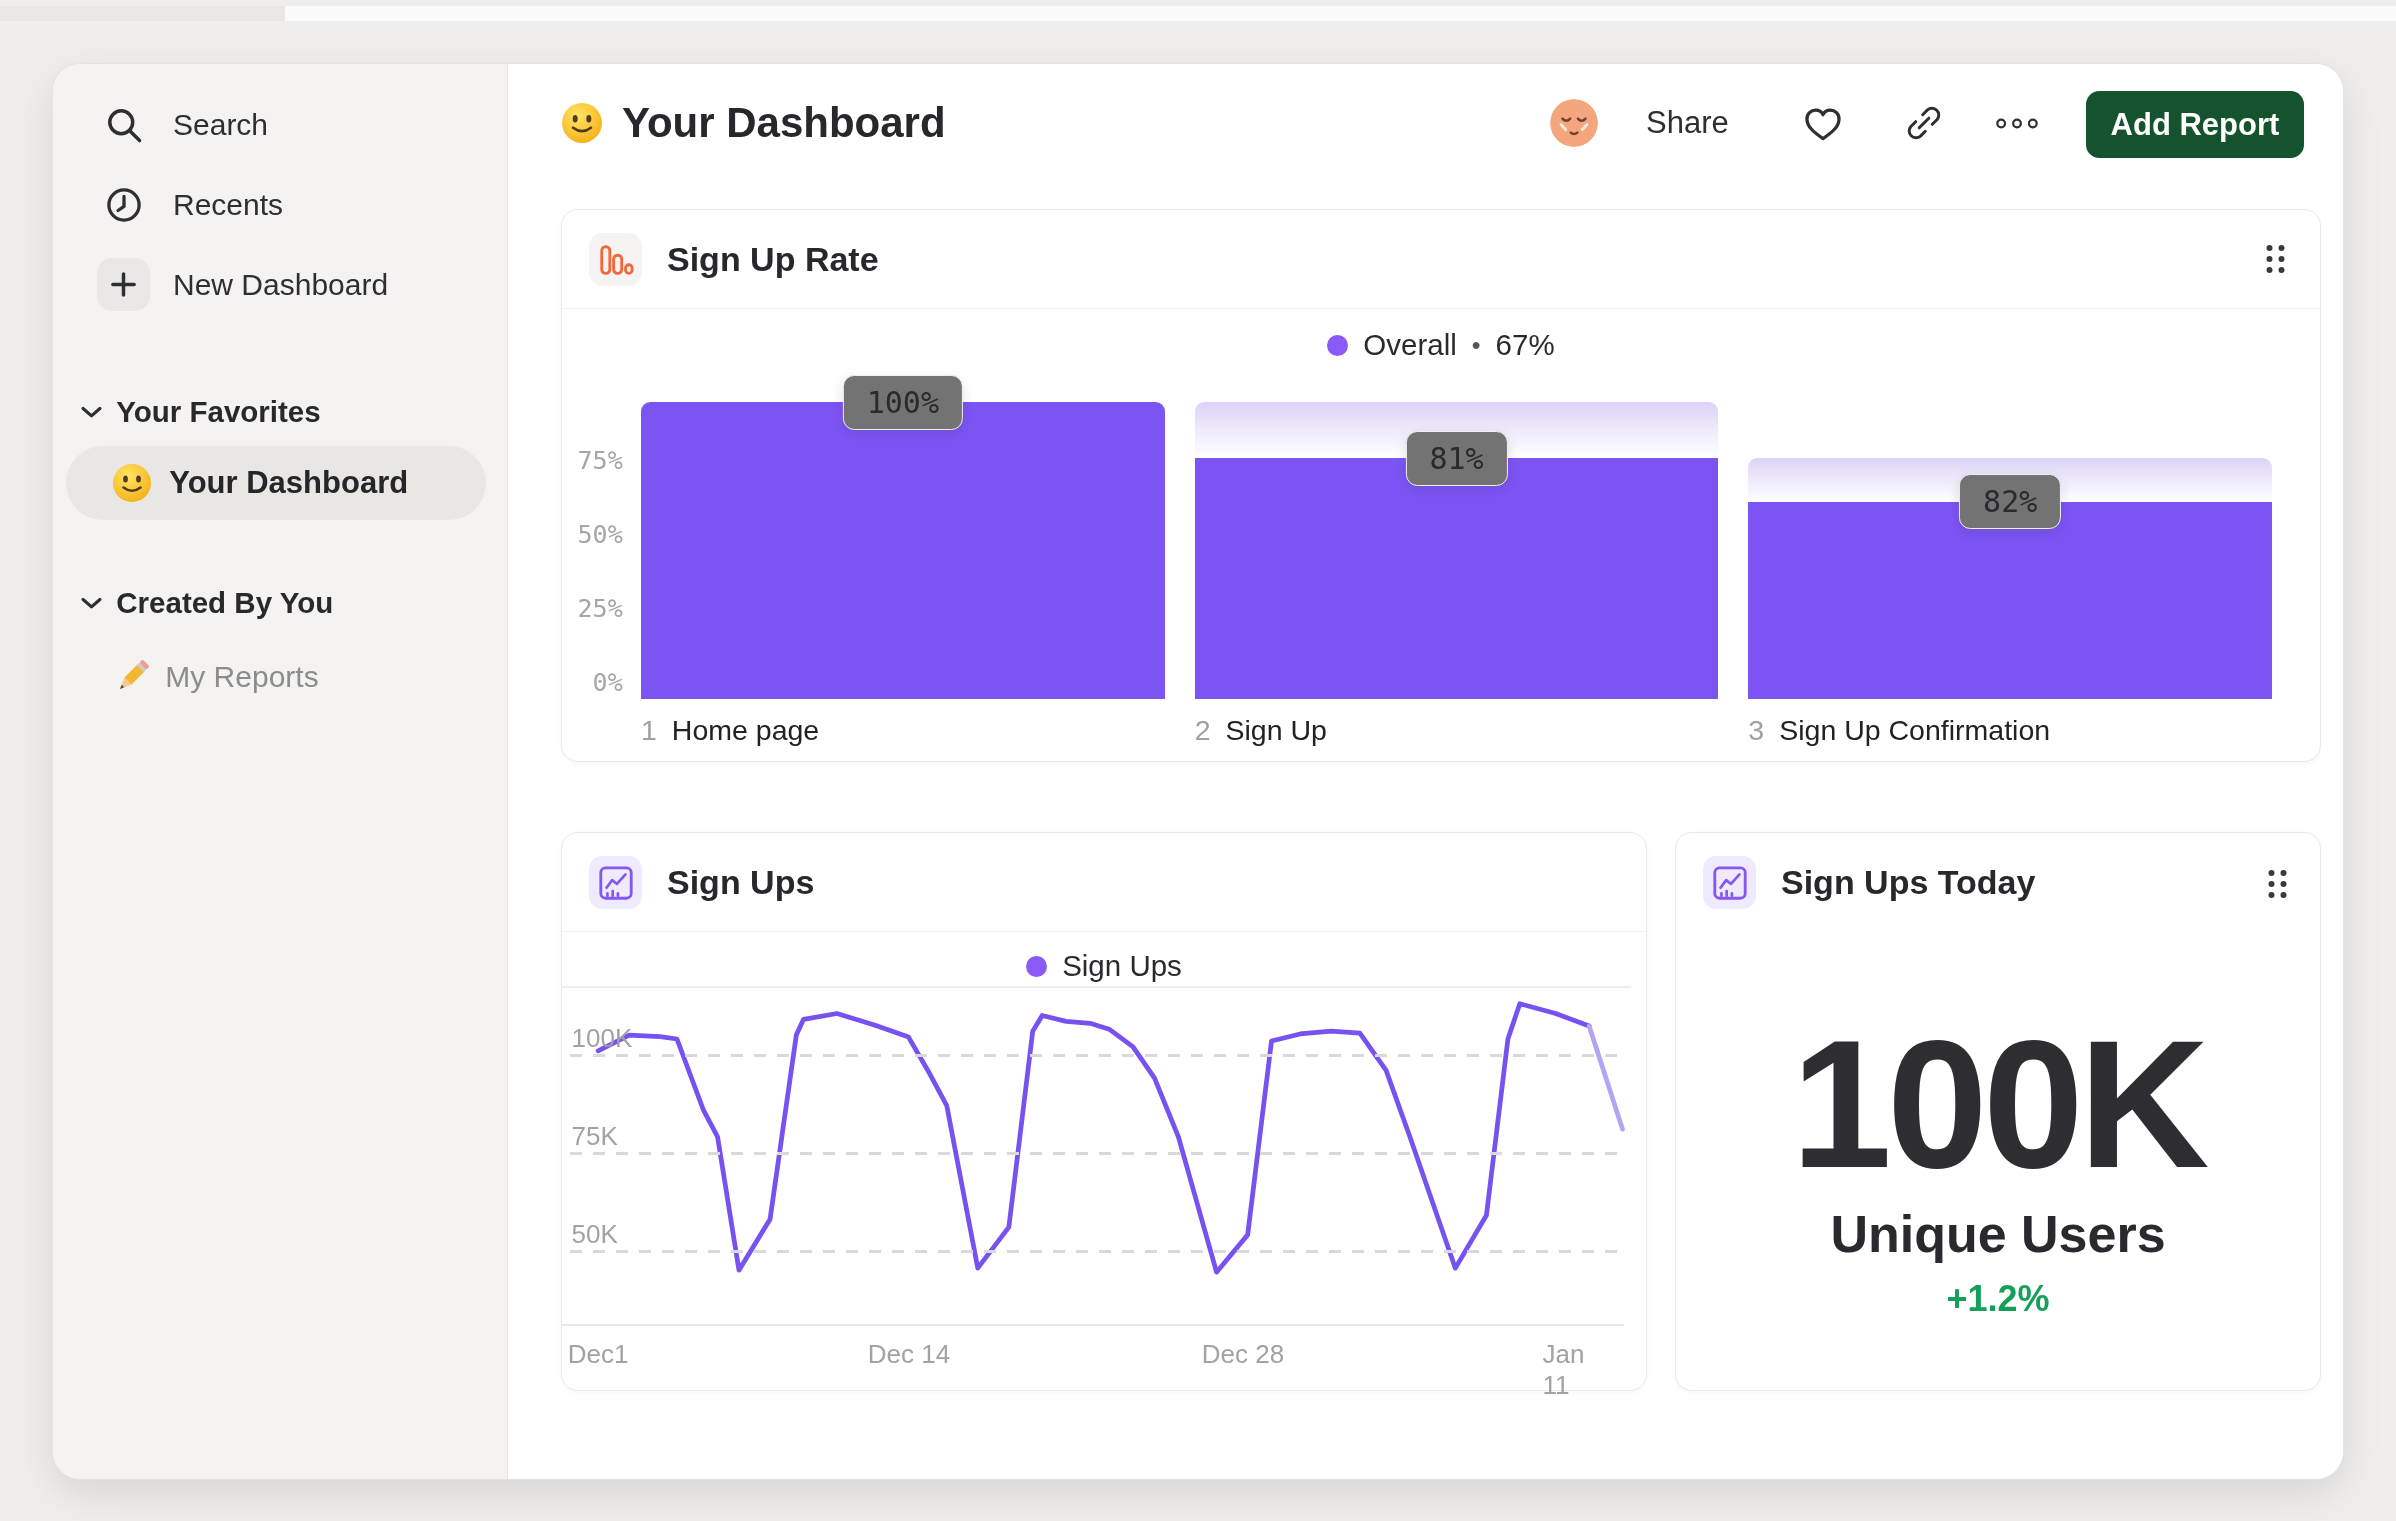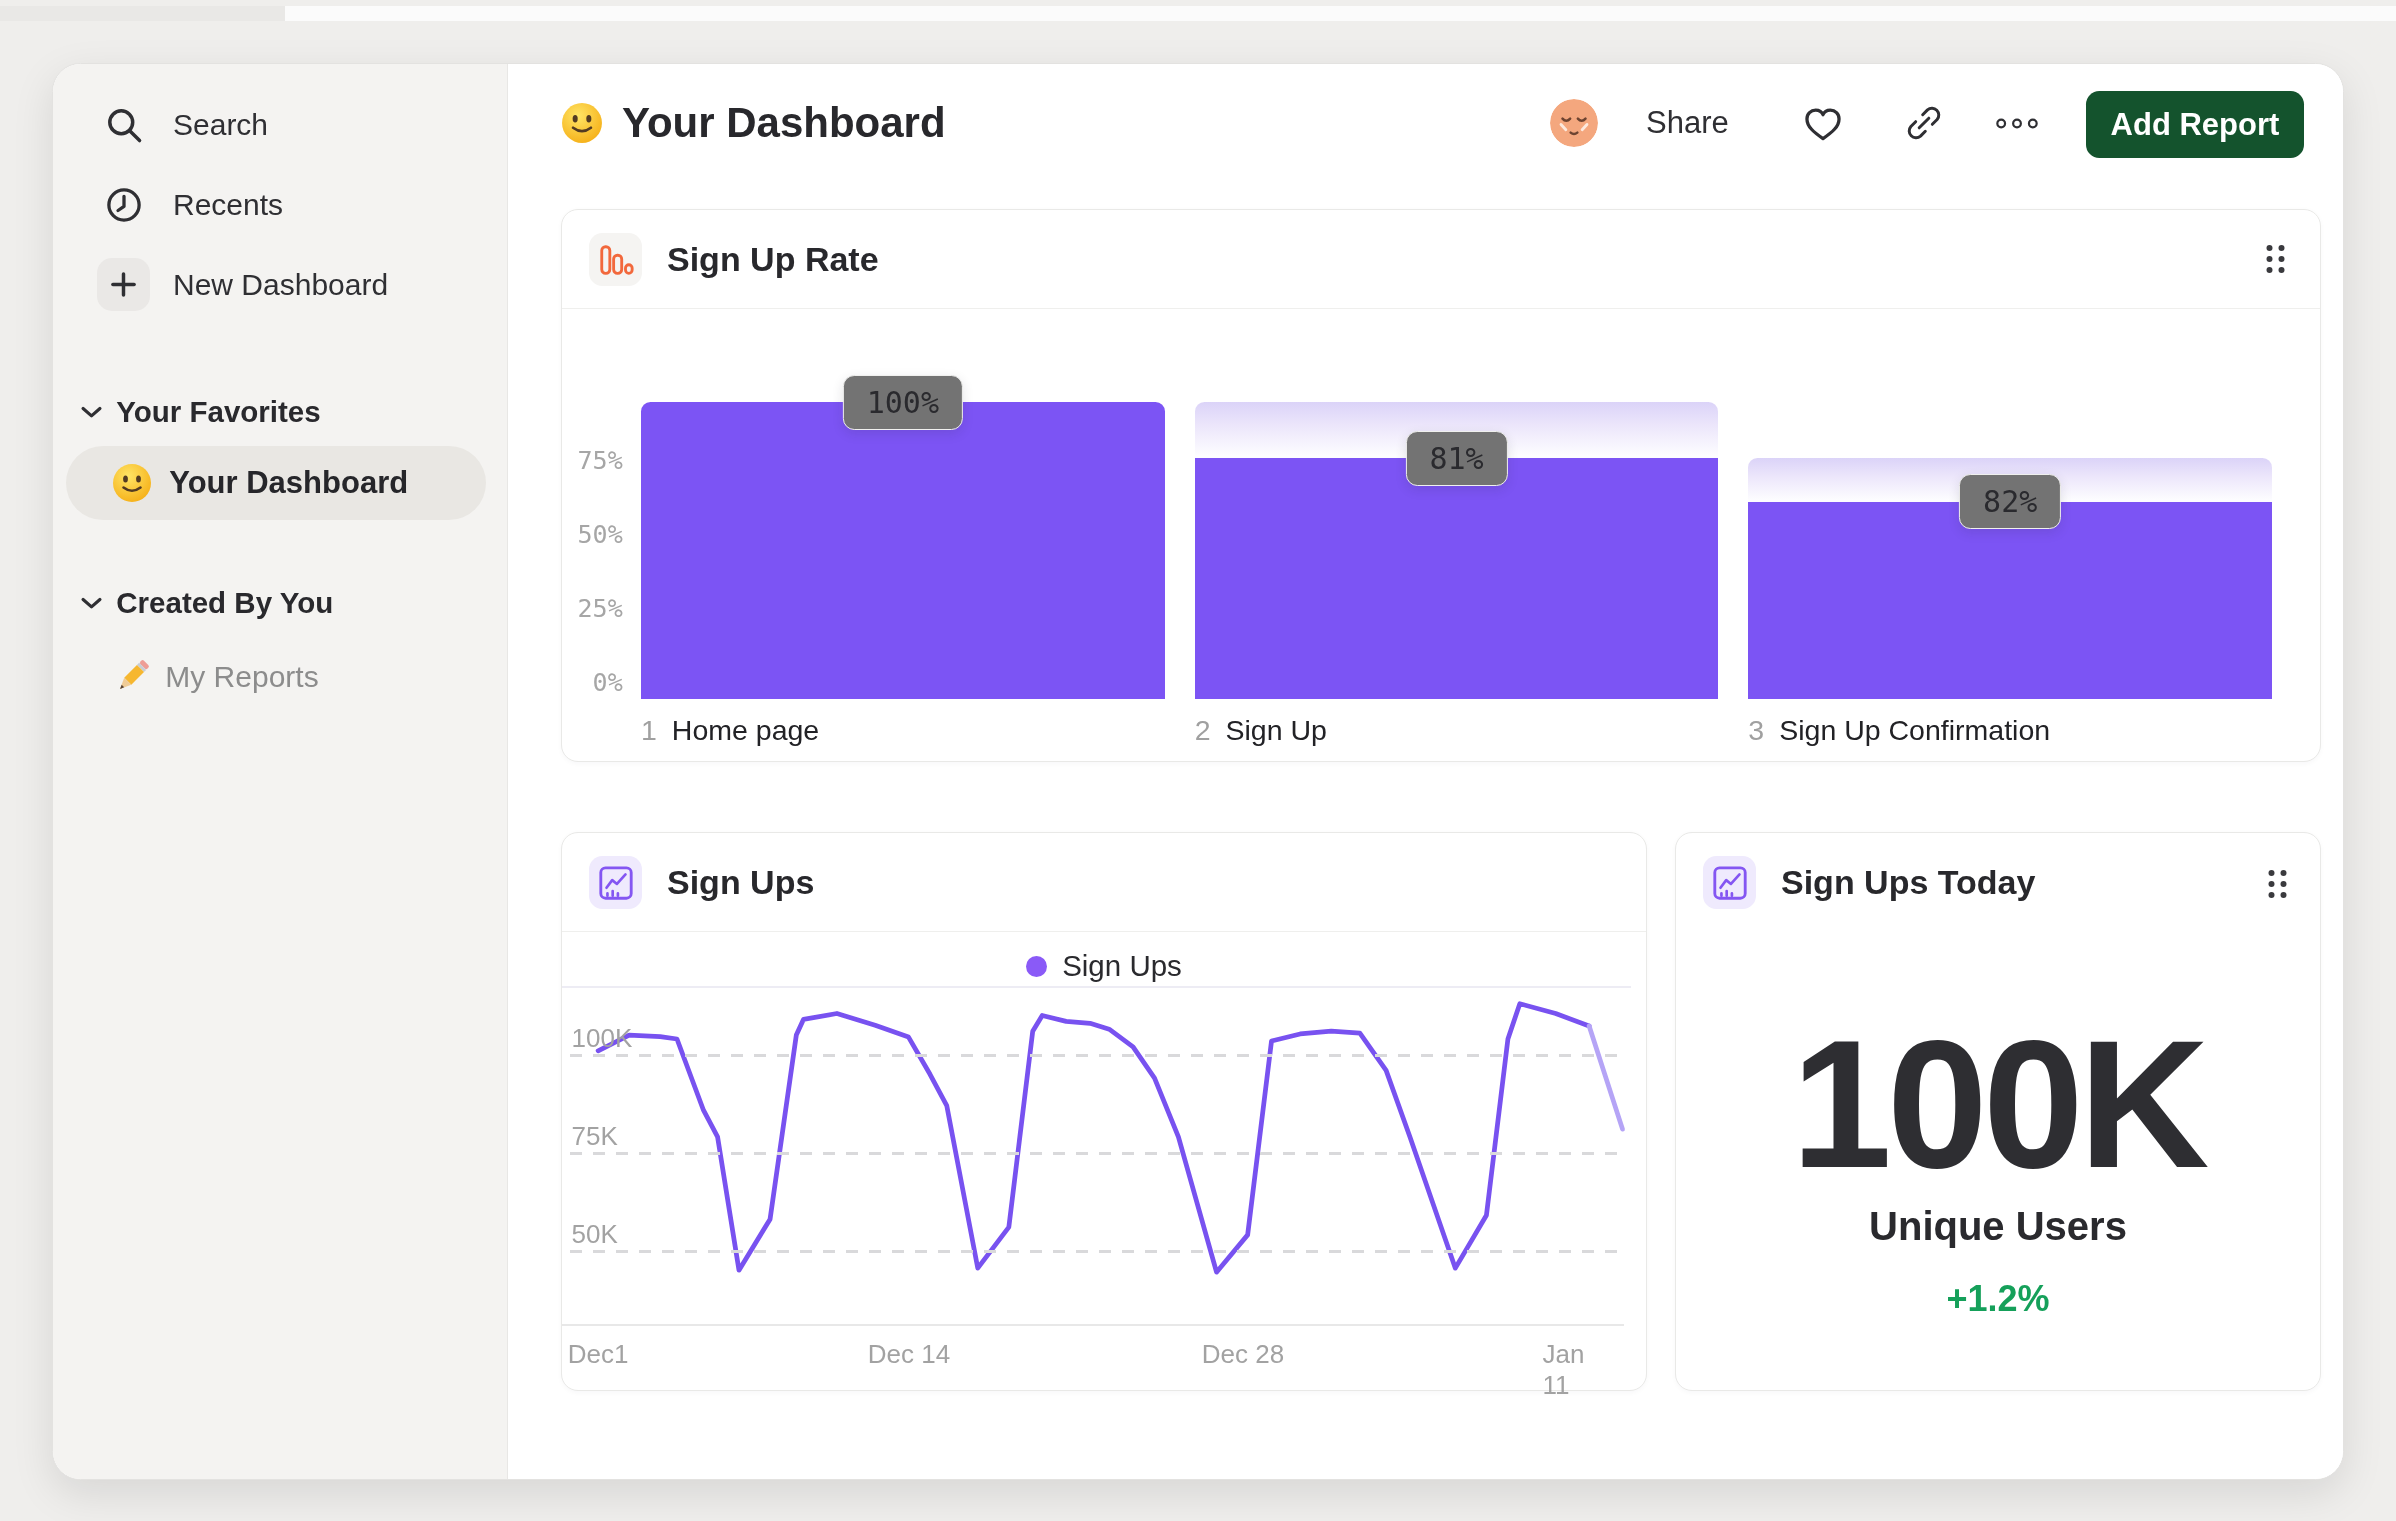--- a/index.html
+++ b/index.html
@@ -96,21 +96,21 @@
   .gridline { position:absolute; left:7.6px; width:1055px; height:2.9px;
               background:repeating-linear-gradient(90deg,#D9D9DB 0 12.4px,transparent 12.4px 23px); }
   .l-ytick { position:absolute; left:9.5px; font-size:26px; color:#A2A2A2; line-height:26px; }
   .l-xtick { position:absolute; top:506px; transform:translateX(-50%); font-size:26px; color:#A2A2A2; }
   #line-svg { position:absolute; left:0; top:153px; }
 
   
   .stat-value { position:absolute; left:0; right:0; top:167px; text-align:center;
                 font-size:181px; font-weight:700; letter-spacing:-4.8px; color:#2E2E32; }
   .stat-label { position:absolute; left:0; right:0; top:371px; text-align:center;
-                font-size:40px; font-weight:700; color:#2A2A2E; }
+                font-size:52px; font-weight:700; color:#2A2A2E; }
   .stat-delta-row { position:absolute; left:0; right:0; top:445px; display:flex; justify-content:center; gap:15px; }
   .delta { font-size:36px; font-weight:700; color:#15A05A; }
   .delta-note { font-size:36px; color:#A3A3A3; }
 
   svg.stroke { fill:none; stroke:#2F2F33; stroke-linecap:round; stroke-linejoin:round; }
 </style>
 </head>
 <body>
 
 <div class="canvas">
@@ -269,20 +269,26 @@
                   <circle cx="17" cy="5" r="3"></circle>
               <circle cx="5" cy="16" r="3"></circle>
                   <circle cx="17" cy="16" r="3"></circle>
               <circle cx="5" cy="27" r="3"></circle>
                   <circle cx="17" cy="27" r="3"></circle>
                 </g>
               </svg>
           </span>
         </div>
 
+        <div class="legend" style="top:118px;">
+          <span class="legend-dot"></span>
+          <span class="legend-series">Overall</span>
+          <span class="legend-sep">•</span>
+          <span class="legend-val">67%</span>
+        </div>
 
         <div class="funnel-body">
           <div class="funnel-cols" id="funnel-cols">
               <div class="fcol">
                 <div class="fbar-solid rounded" style="height: 100%;"></div>
                 <div class="fvalue-box" style="bottom: calc(100% - 27.6px);">100%</div>
               </div>
               <div class="fcol">
                 <div class="fbar-fade" style="top: 0%; bottom: 81%;"></div>
                 <div class="fbar-solid" style="height: 81%;"></div>

